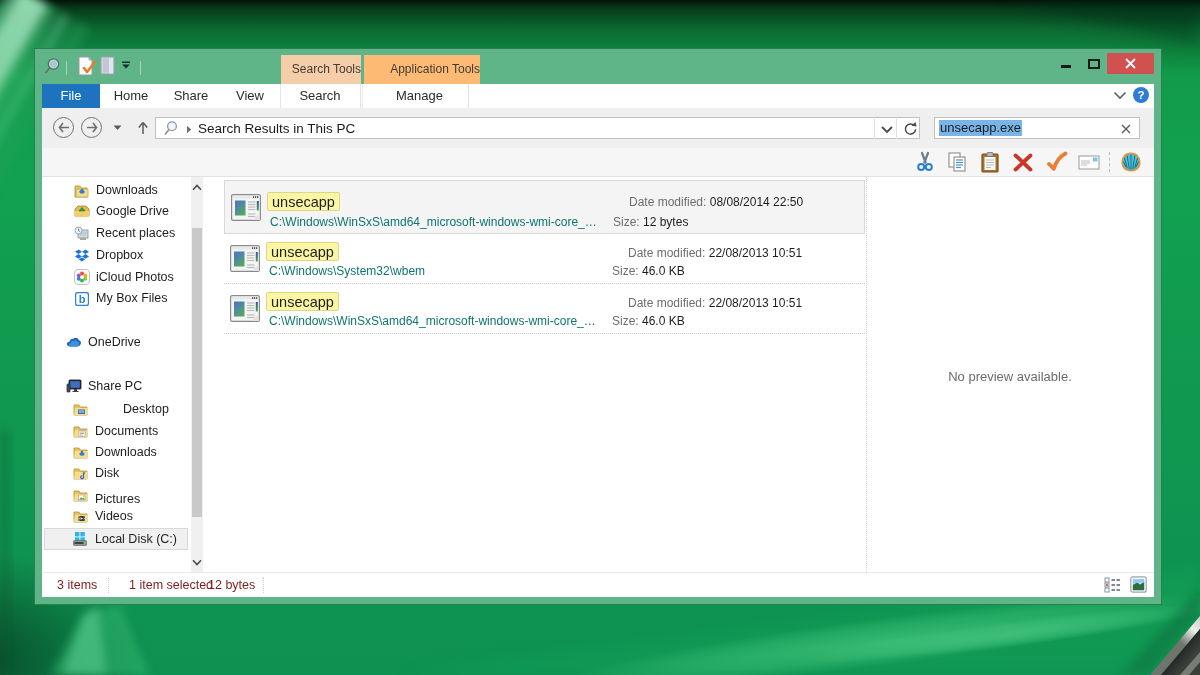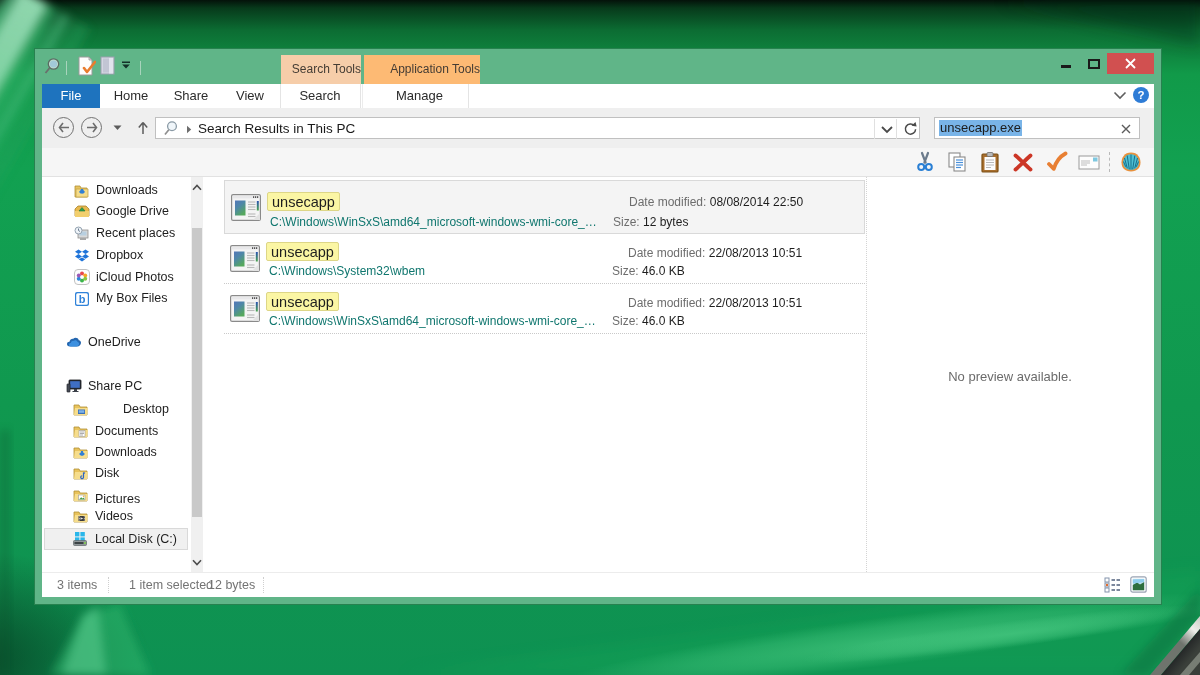--- a/index.html
+++ b/index.html
@@ -50,21 +50,21 @@
 #lrow2 .fpath,#lrow3 .fpath{top:30px;}
 .fdate{position:absolute;left:404px;top:14px;font-size:12px;white-space:nowrap;color:#1e1e1e;}
 .fsize{position:absolute;left:388px;top:34px;font-size:12px;white-space:nowrap;color:#1e1e1e;}
 #lrow2 .fdate,#lrow3 .fdate{top:12px;}
 #lrow2 .fsize,#lrow3 .fsize{top:30px;}
 .glbl{color:#6d6d6d;}
 #psep{position:absolute;left:824px;top:0;width:1px;height:395px;border-left:1px dotted #d4d4d4;}
 #noprev{position:absolute;left:868px;top:192px;width:200px;text-align:center;font-size:13px;color:#6b6b6b;}
 
 #statbar{position:absolute;left:7px;top:523px;width:1112px;height:25px;background:#fff;border-top:1px solid #ececec;}
-.st{position:absolute;top:5px;font-size:12.5px;color:#737373;white-space:nowrap;}
+.st{position:absolute;top:5px;font-size:12.5px;color:#7f1d1d;white-space:nowrap;}
 .stsep{position:absolute;top:4px;width:1px;height:16px;border-left:1px dotted #cfcfcf;}
 </style>
 </head>
 <body>
 <div id="wall">
 <svg width="1200" height="675" viewBox="0 0 1200 675">
  <defs>
   <linearGradient id="base" x1="0" y1="0" x2="0" y2="1">
    <stop offset="0" stop-color="#04120a"></stop>
    <stop offset="0.012" stop-color="#073a1b"></stop>

